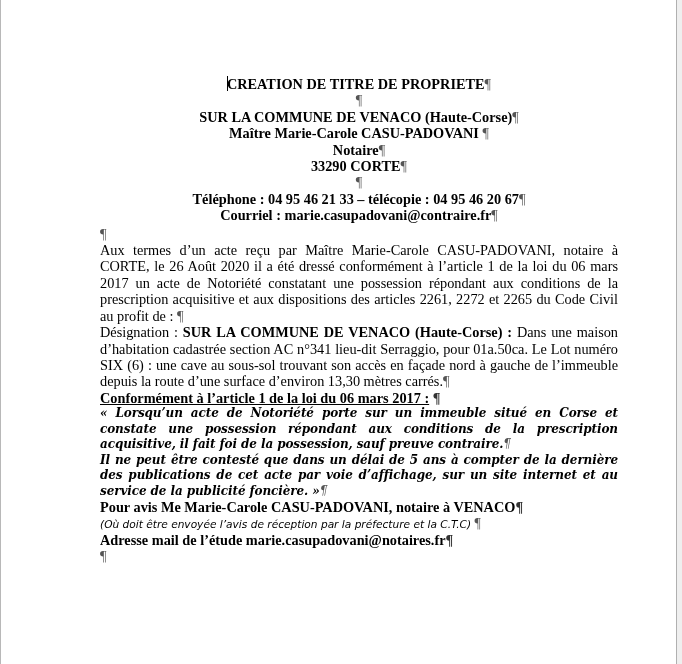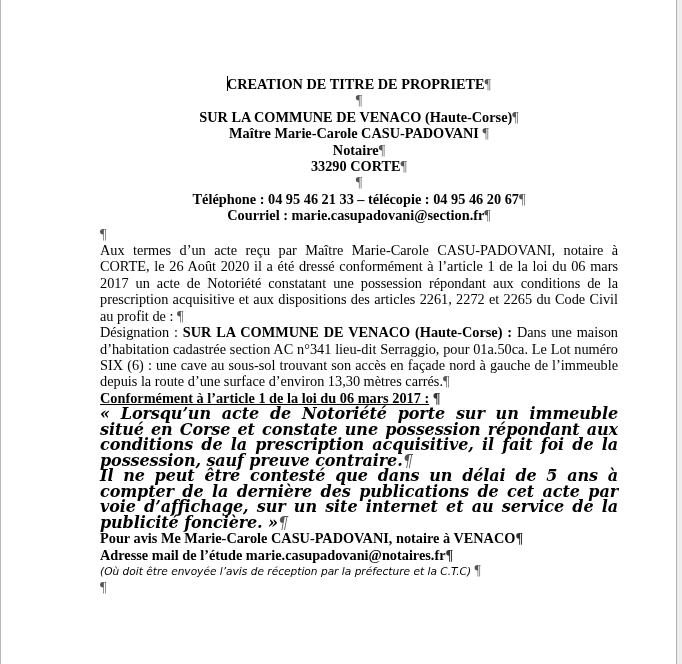--- a/index.html
+++ b/index.html
@@ -33,21 +33,21 @@
       vertical-align: -2px; margin-right: -1px;
     }
     .body { font-size: 14.3px; line-height: 16.4px; margin-top: 2px; }
     .p { margin: 0; }
     .justify { text-align: justify; }
     .justify.last { text-align-last: left; }
     .bold { font-weight: bold; }
     .u { text-decoration: underline; }
     .quote {
       font-family: "DejaVu Serif", serif; font-style: italic; font-weight: bold;
-      font-size: 16px; line-height: 15.5px; letter-spacing: -0.1px;
+      font-size: 12px; line-height: 15.5px; letter-spacing: -0.1px;
     }
     .note {
       font-family: "DejaVu Sans", sans-serif; font-style: italic;
       font-size: 10.6px; line-height: 15px;
     }
   </style>
 </head>
 <body>
 
 <div class="left-edge"></div>
@@ -57,28 +57,28 @@
 <div class="page">
   <div class="center">
     <div><span class="cursor"></span><span>CREATION DE TITRE DE PROPRIETE</span><span class="pilcrow">¶</span></div>
     <div><span class="pilcrow">¶</span></div>
     <div><span>SUR LA COMMUNE DE VENACO (Haute-Corse)</span><span class="pilcrow">¶</span></div>
     <div><span>Maître Marie-Carole CASU-PADOVANI </span><span class="pilcrow">¶</span></div>
     <div><span>Notaire</span><span class="pilcrow">¶</span></div>
     <div><span>33290 CORTE</span><span class="pilcrow">¶</span></div>
     <div><span class="pilcrow">¶</span></div>
     <div><span>Téléphone : 04 95 46 21 33 – télécopie : 04 95 46 20 67</span><span class="pilcrow">¶</span></div>
-    <div><span>Courriel : marie.casupadovani@section.fr</span><span class="pilcrow">¶</span></div>
+    <div><span>Courriel : marie.casupadovani@contraire.fr</span><span class="pilcrow">¶</span></div>
   </div>
 
   <div class="body">
     <p class="p"><span class="pilcrow">¶</span></p>
     <p class="p justify last"><span>Aux termes d’un acte reçu par Maître Marie-Carole CASU-PADOVANI, notaire à CORTE, le 26 Août 2020 il a été dressé conformément à l’article 1 de la loi du 06 mars 2017 un acte de Notoriété constatant une possession répondant aux conditions de la prescription acquisitive et aux dispositions des articles 2261, 2272 et 2265 du Code Civil au profit de : </span><span class="pilcrow">¶</span></p>
     <p class="p justify last"><span>Désignation : </span><span class="bold">SUR LA COMMUNE DE VENACO (Haute-Corse) :</span><span> Dans une maison d’habitation cadastrée section AC n°341 lieu-dit Serraggio, pour 01a.50ca. Le Lot numéro SIX (6) : une cave au sous-sol trouvant son accès en façade nord à gauche de l’immeuble depuis la route d’une surface d’environ 13,30 mètres carrés.</span><span class="pilcrow">¶</span></p>
     <p class="p bold"><span class="u">Conformément à l’article 1 de la loi du 06 mars 2017 :</span> <span class="pilcrow b">¶</span></p>
     <p class="p justify last quote"><span>« Lorsqu’un acte de Notoriété porte sur un immeuble situé en Corse et constate une possession répondant aux conditions de la prescription acquisitive, il fait foi de la possession, sauf preuve contraire.</span><span class="pilcrow">¶</span></p>
     <p class="p justify last quote"><span>Il ne peut être contesté que dans un délai de 5 ans à compter de la dernière des publications de cet acte par voie d’affichage, sur un site internet et au service de la publicité foncière. »</span><span class="pilcrow">¶</span></p>
     <p class="p bold"><span>Pour avis Me Marie-Carole CASU-PADOVANI, notaire à VENACO</span><span class="pilcrow b">¶</span></p>
+    <p class="p note"><span> (Où doit être envoyée l’avis de réception par la préfecture et la C.T.C)  </span><span class="pilcrow" style="font-style:normal;font-family:'Liberation Serif',serif;font-size:14px;">¶</span></p>
     <p class="p bold"><span>Adresse mail de l’étude marie.casupadovani@notaires.fr</span><span class="pilcrow b">¶</span></p>
-    <p class="p note"><span> (Où doit être envoyée l’avis de réception par la préfecture et la C.T.C)  </span><span class="pilcrow" style="font-style:normal;font-family:'Liberation Serif',serif;font-size:14px;">¶</span></p>
     <p class="p"><span class="pilcrow">¶</span></p>
   </div>
 </div>
 
 </body></html>

